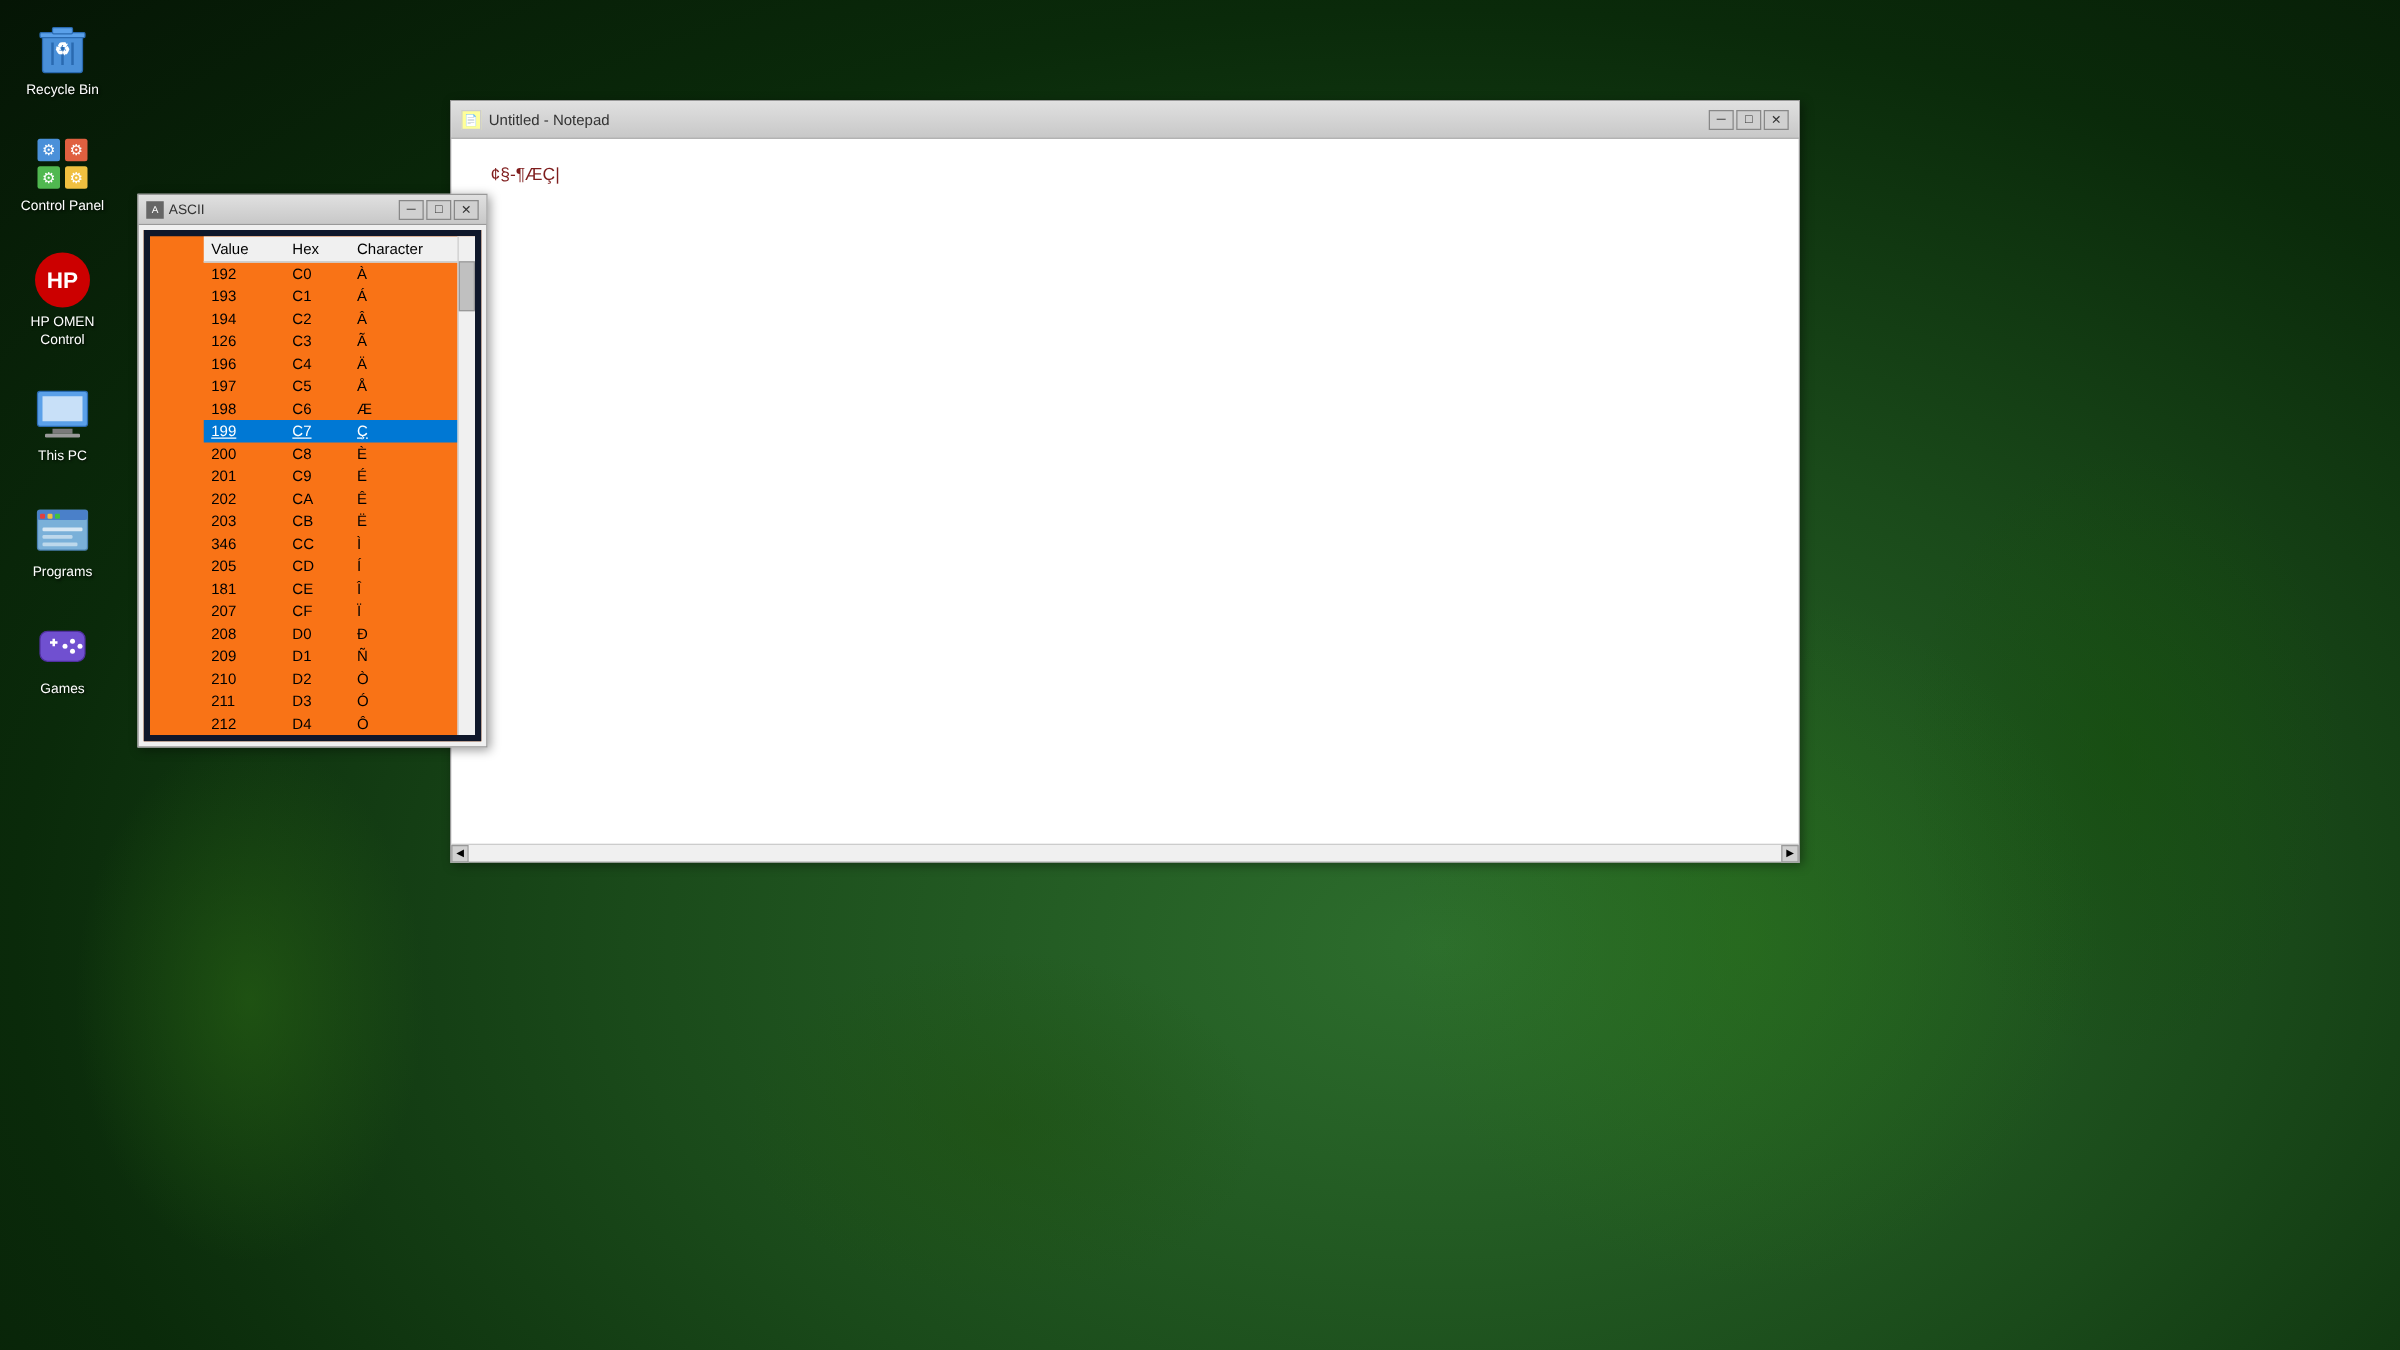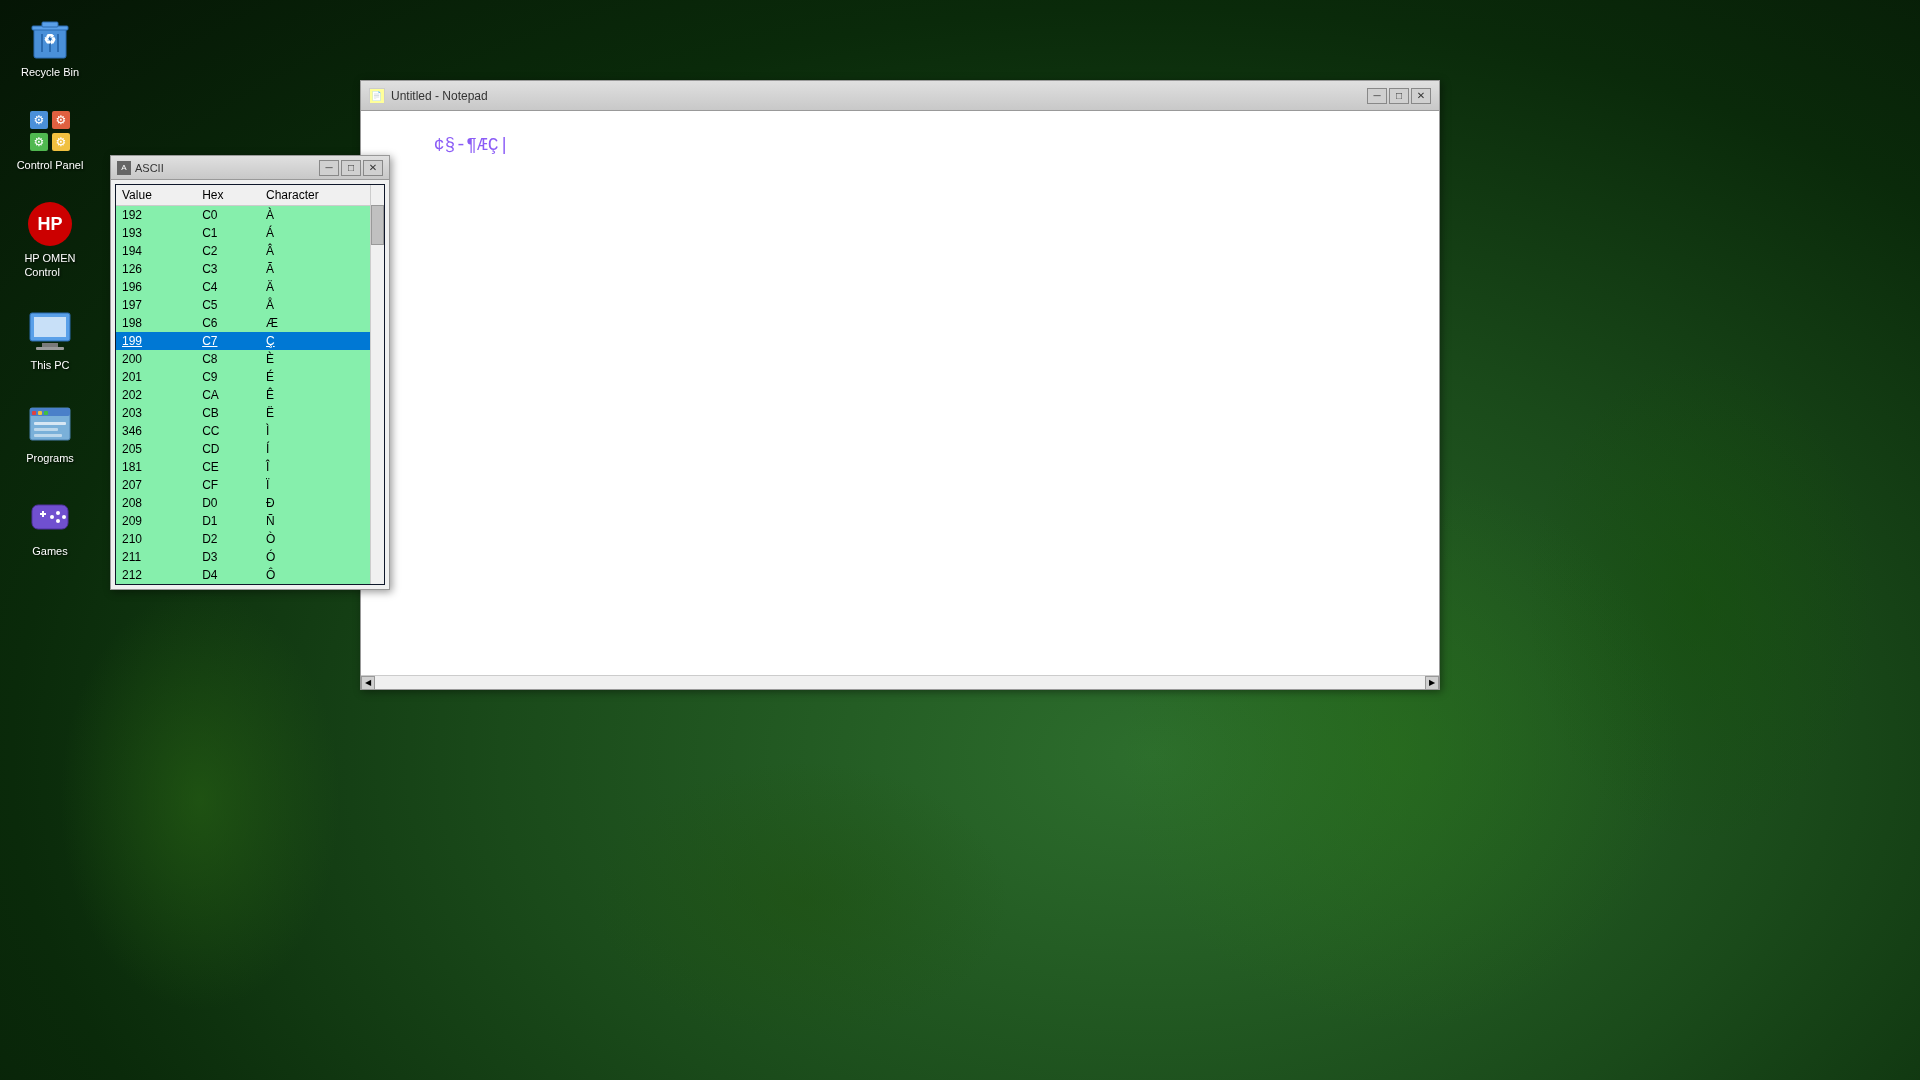--- a/index.html
+++ b/index.html
@@ -59,20 +59,21 @@
       height: 48px;
       display: flex;
       align-items: center;
       justify-content: center;
       margin-bottom: 4px;
     }
 
     .icon-label {
       color: white;
       font-size: 11px;
+      text-align: center;
       text-shadow: 1px 1px 2px rgba(0,0,0,0.8);
       line-height: 1.2;
     }
 
     
     .ascii-window {
       position: absolute;
       top: 155px;
       left: 110px;
       width: 280px;
@@ -124,25 +125,26 @@
       border: 1px solid #888;
       display: flex;
       align-items: center;
       justify-content: center;
       cursor: pointer;
       font-size: 10px;
       color: #333;
     }
 
     .ascii-table-container {
-      background: #86efac;
-      border: 1px solid #0f172a;
+      background: #f97316;
+      border: 5px solid #0f172a;
       margin: 4px;
       overflow: hidden;
       position: relative;
+      padding-left: 43px;
     }
 
     .ascii-table {
       width: 100%;
       border-collapse: collapse;
       font-size: 12px;
       font-family: 'Segoe UI', sans-serif;
     }
 
     .ascii-table thead th {
@@ -239,23 +241,23 @@
     .menu-item {
       padding: 2px 8px;
       font-size: 12px;
       cursor: pointer;
       color: #000;
     }
 
     .notepad-content {
       flex: 1;
       padding: 4px 8px;
-      font-family: Liberation Mono, monospace;
-      font-size: 18px;
-      color: #8b5cf6;
+      font-family: Liberation Sans, sans-serif;
+      font-size: 14px;
+      color: #7f1d1d;
       white-space: pre;
       overflow: auto;
       position: relative;
     }
 
     .text-cursor::after {
       content: '|';
       animation: blink 1s infinite;
     }
 

